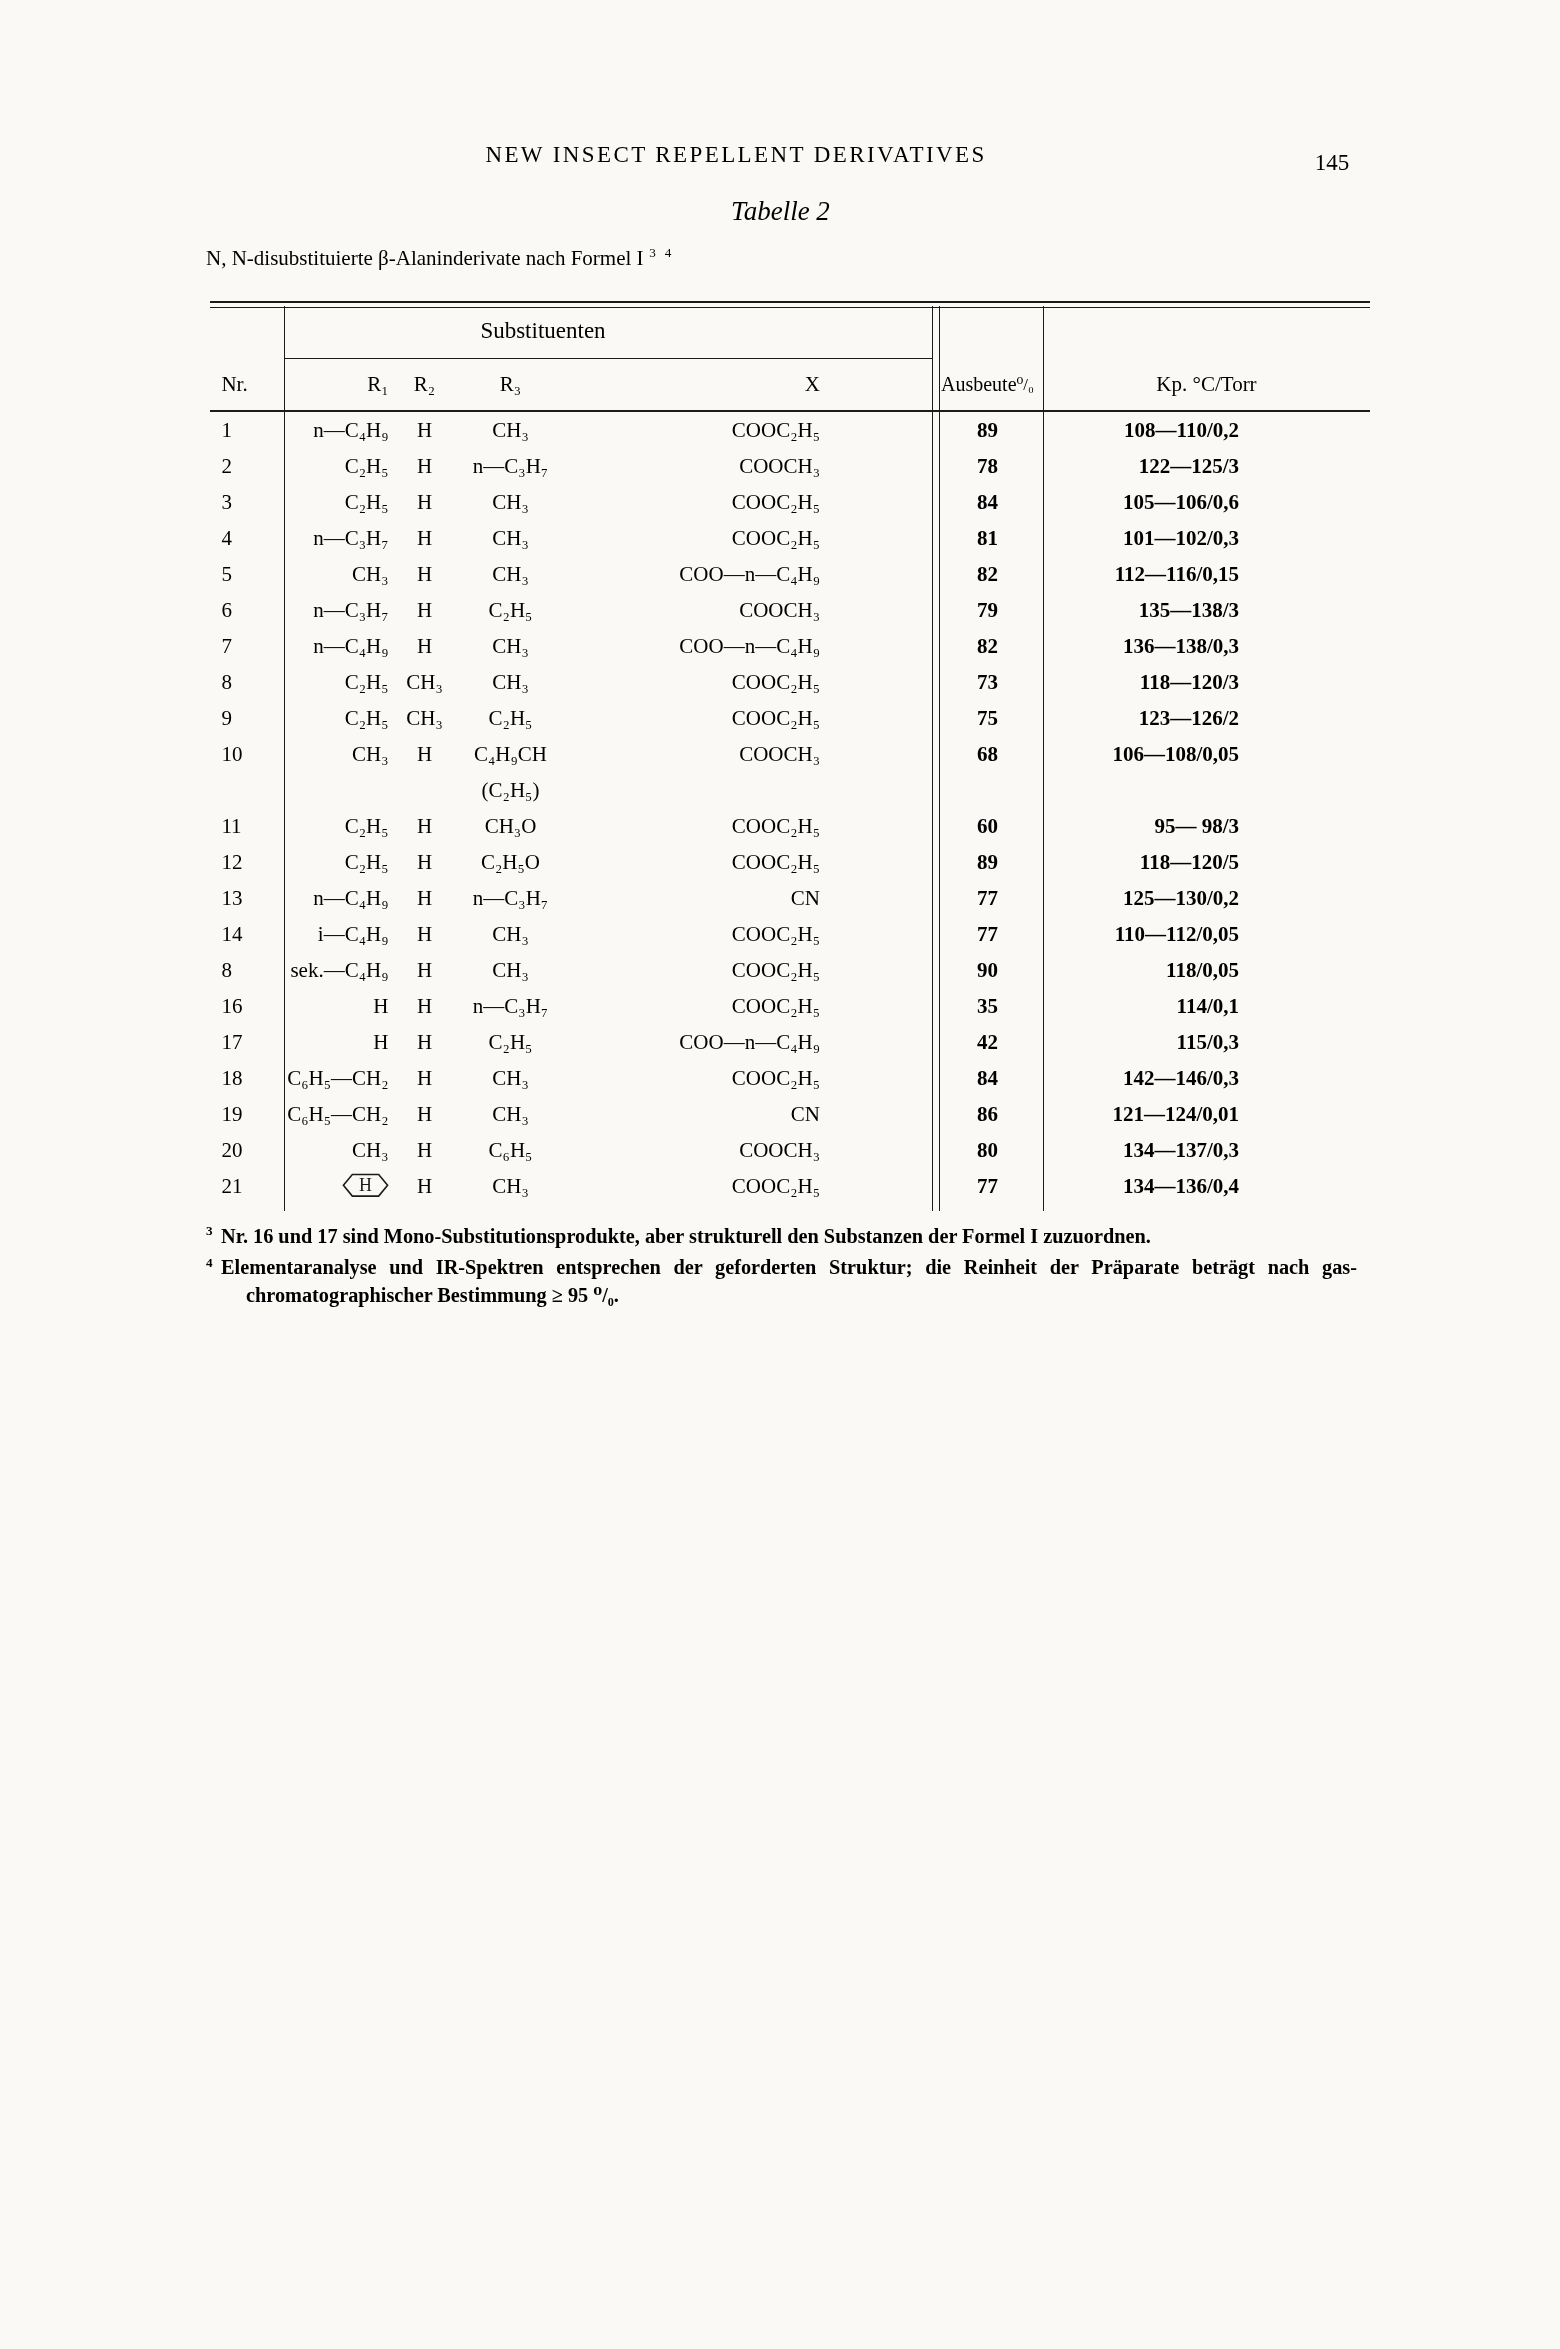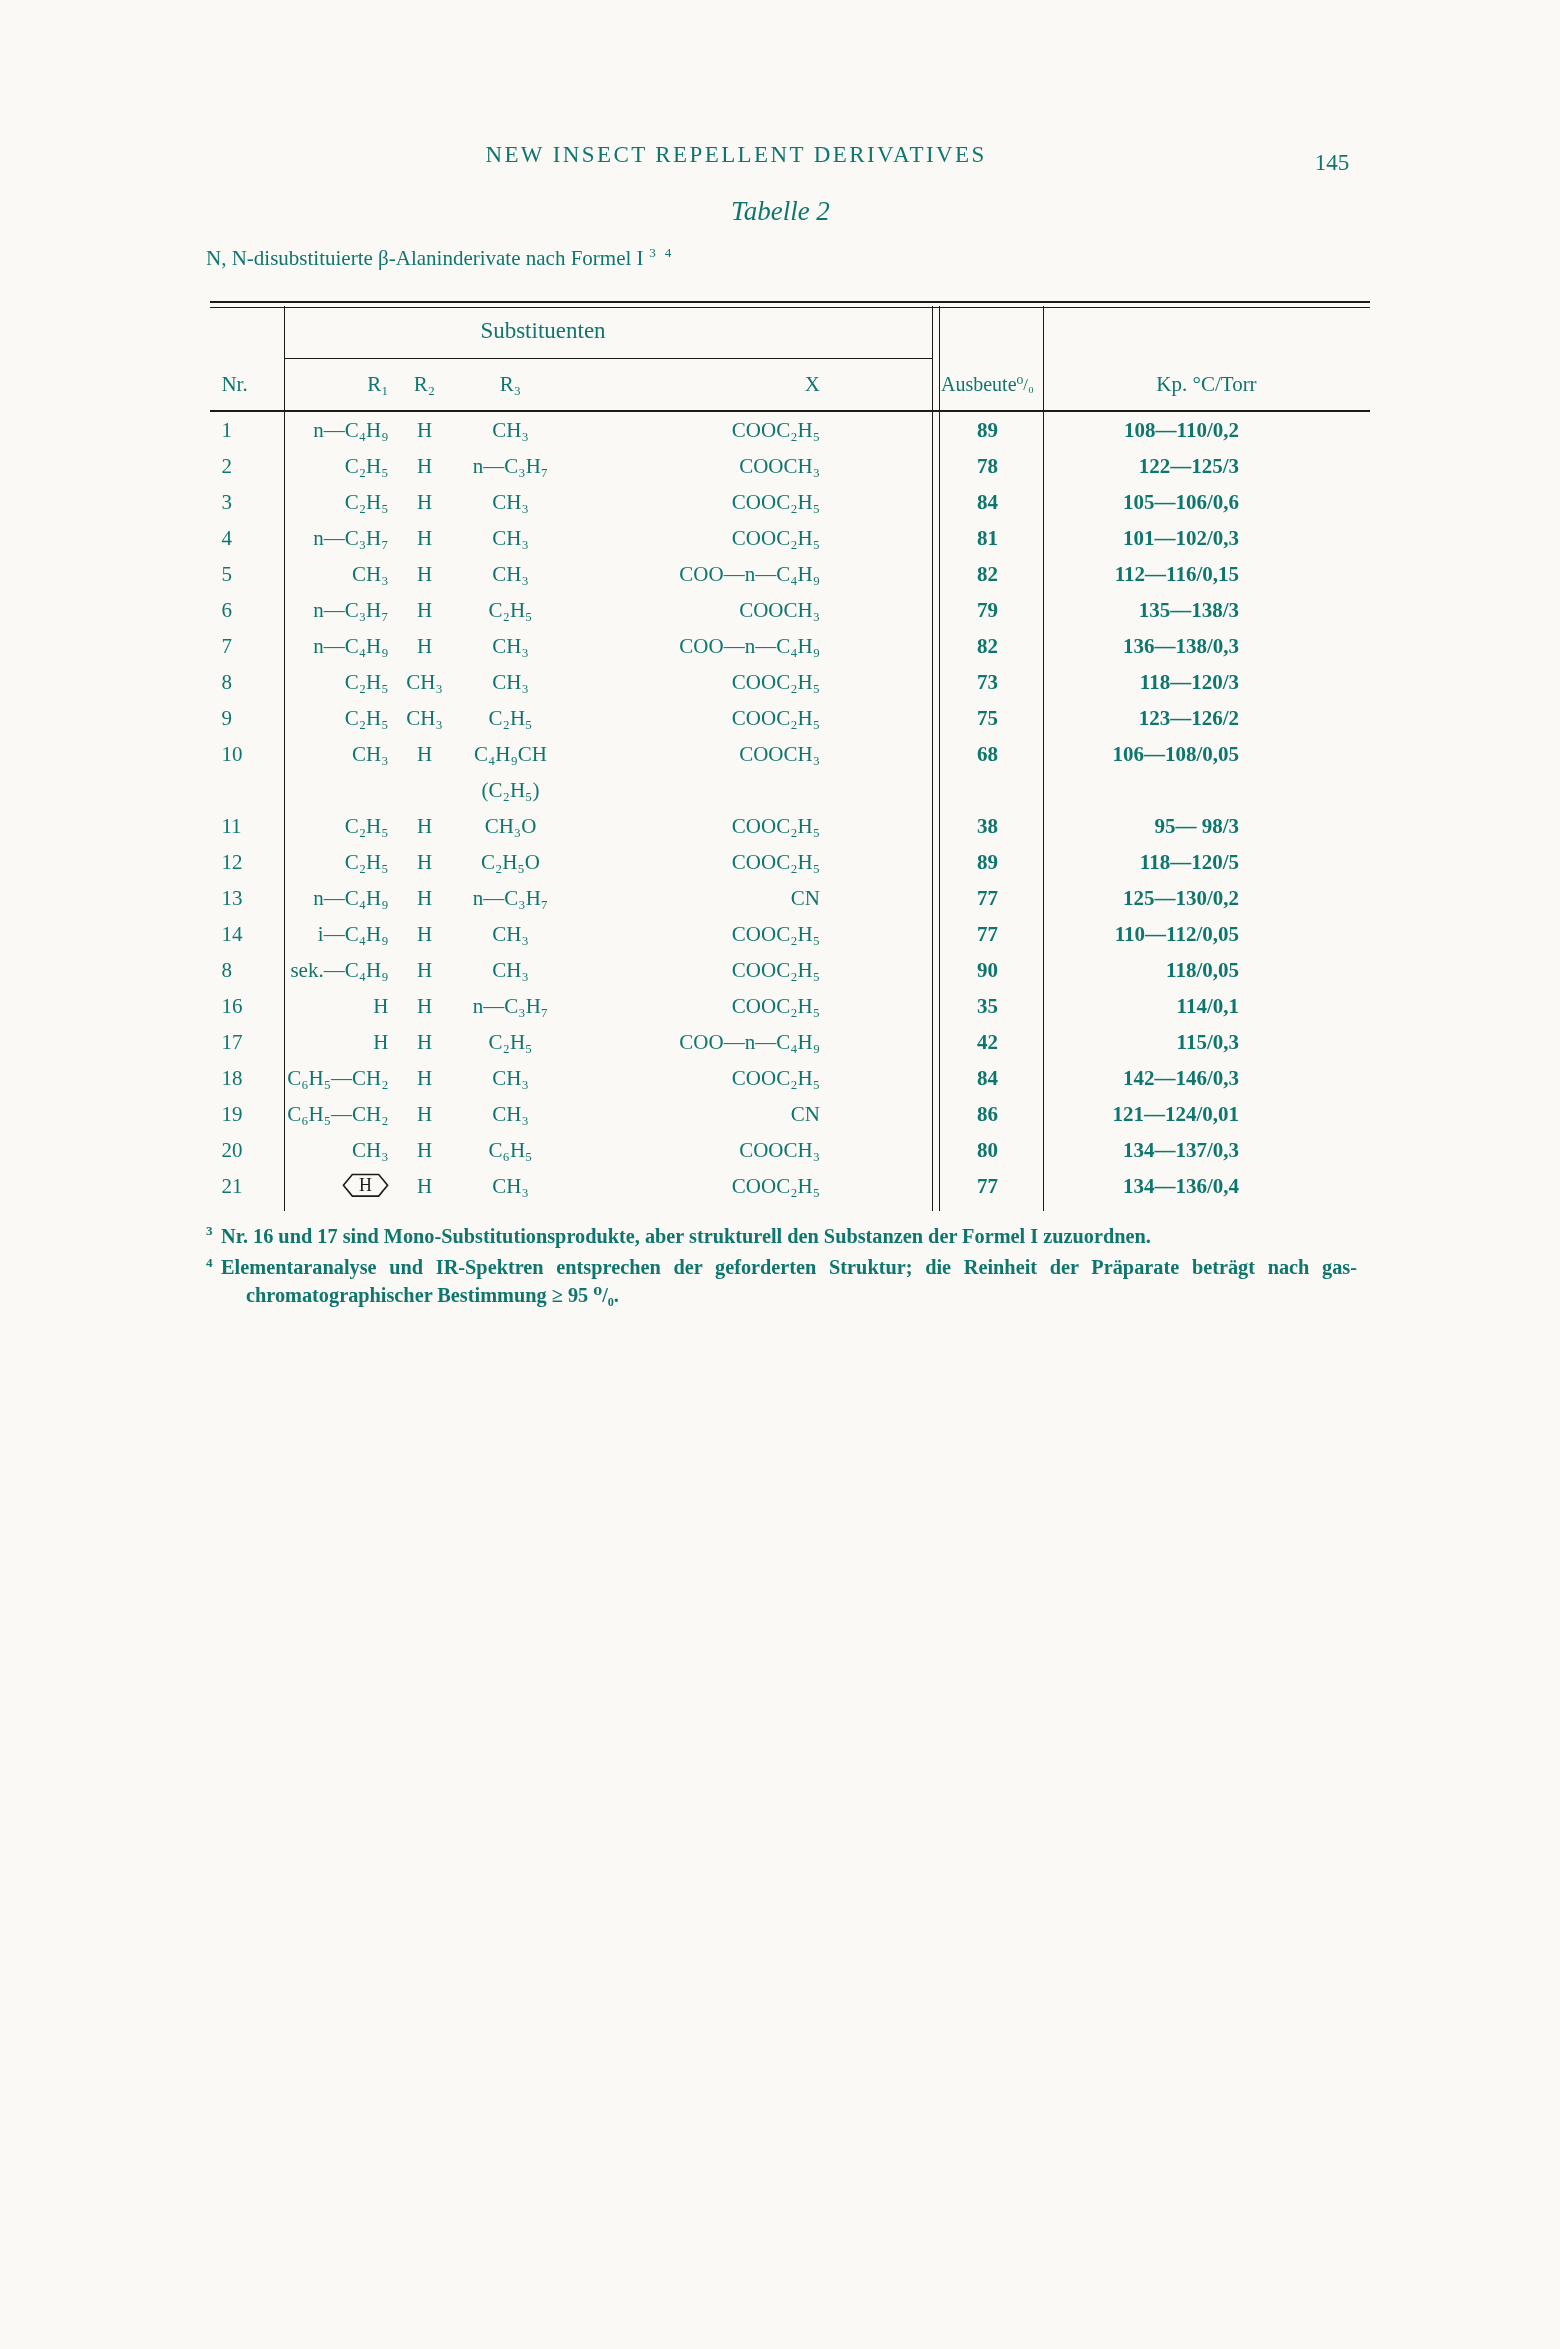--- a/index.html
+++ b/index.html
@@ -1,17 +1,17 @@
 <!DOCTYPE html>
 <html style="font-size:15px"><head>
 <meta charset="utf-8">
 <style>
   *{margin:0;padding:0;box-sizing:border-box;}
   body{background:#faf9f6;}
-  .page{position:relative;width:1561px;height:2125px;background:#faf9f6;color:#0f766e;
+  .page{position:relative;width:1561px;height:2125px;background:#faf9f6;color:#000000;
         font-family:"Liberation Serif","DejaVu Serif",serif;overflow:hidden;}
 
   
   .running-head{position:absolute;top:142px;left:206px;width:1149px;height:32px;font-size:23px;}
   .rh-title{position:absolute;left:0;width:1060px;text-align:center;letter-spacing:2.4px;}
   .rh-pageno{position:absolute;right:5.7px;top:8px;}
 
   .table-title{position:absolute;top:196px;left:206px;width:1149px;text-align:center;
                font-style:italic;font-size:27px;}
   .table-subtitle{position:absolute;top:246px;left:206px;font-size:21px;}
@@ -186,21 +186,21 @@
           <div class="cell c-x">COOCH₃</div>
           <div class="cell c-ausbeute">68</div>
           <div class="cell c-kp">106—108/0,05</div>
         </div>
         <div class="trow">
           <div class="cell c-nr">11</div>
           <div class="cell c-r1">C₂H₅</div>
           <div class="cell c-r2">H</div>
           <div class="cell c-r3">CH₃O</div>
           <div class="cell c-x">COOC₂H₅</div>
-          <div class="cell c-ausbeute">38</div>
+          <div class="cell c-ausbeute">60</div>
           <div class="cell c-kp">95— 98/3</div>
         </div>
         <div class="trow">
           <div class="cell c-nr">12</div>
           <div class="cell c-r1">C₂H₅</div>
           <div class="cell c-r2">H</div>
           <div class="cell c-r3">C₂H₅O</div>
           <div class="cell c-x">COOC₂H₅</div>
           <div class="cell c-ausbeute">89</div>
           <div class="cell c-kp">118—120/5</div>

